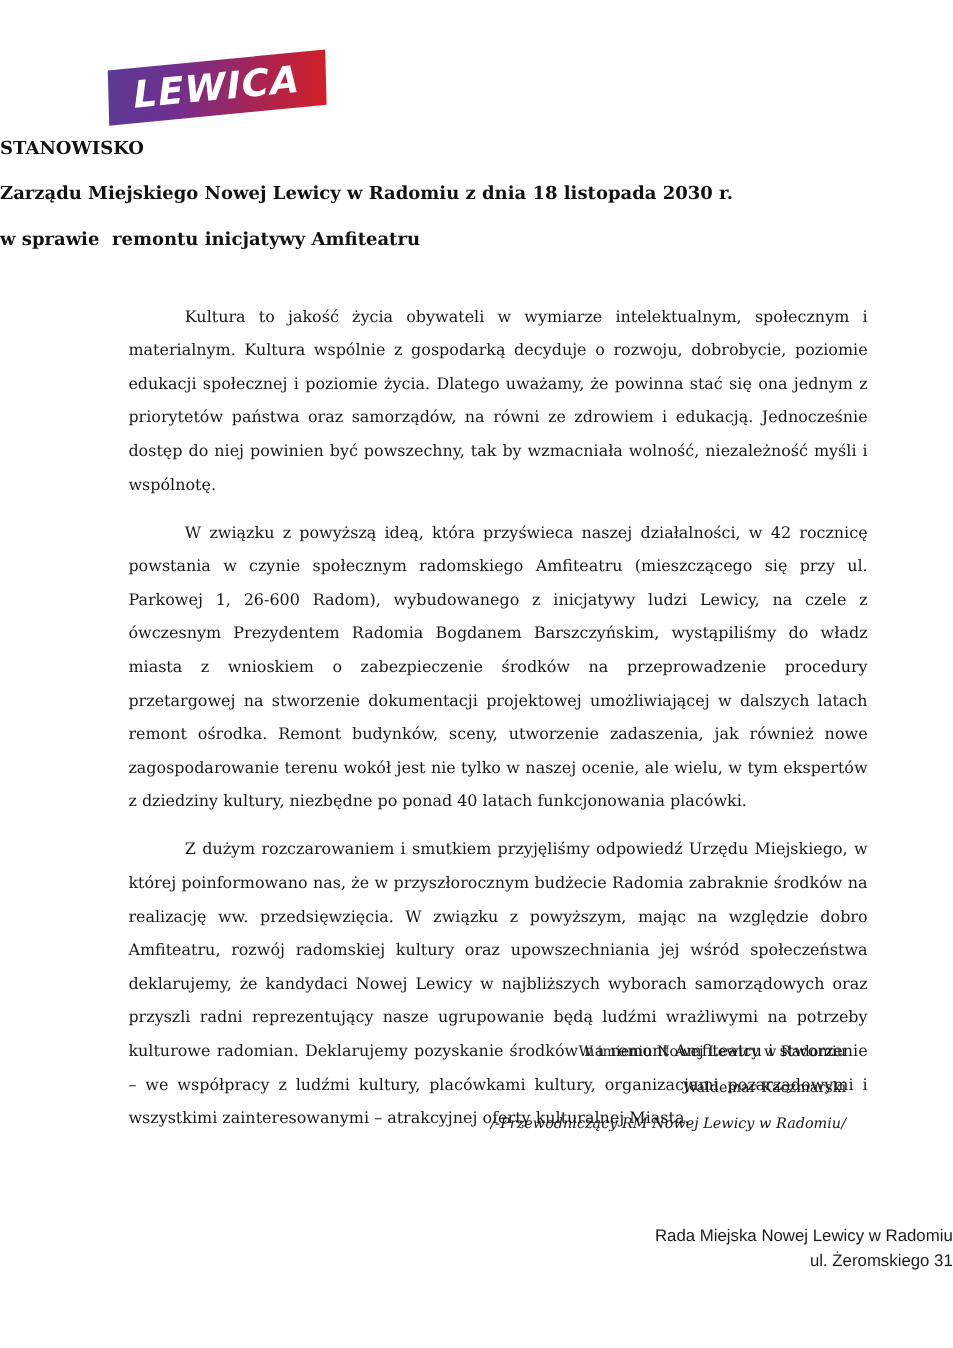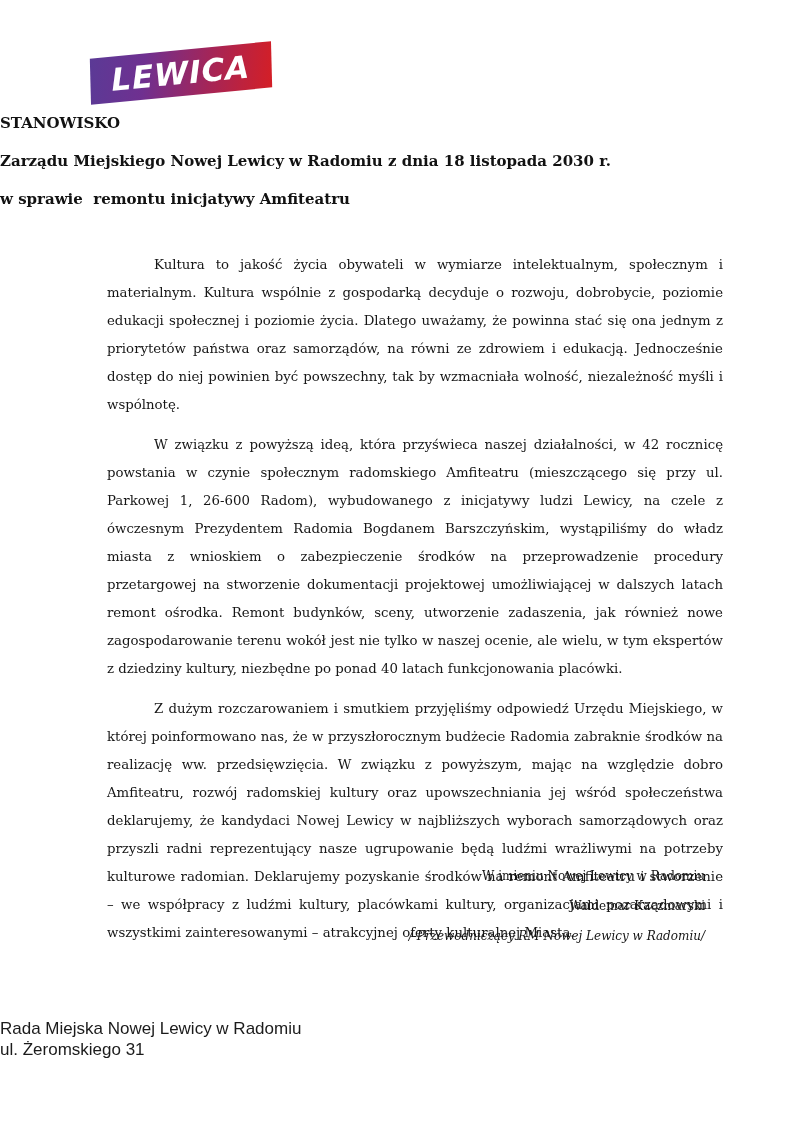--- a/index.html
+++ b/index.html
@@ -94,23 +94,23 @@
   .signature .sig-role {
     font-style: italic;
   }
 
   
   .doc-footer {
     position: absolute;
     top: 1019px;
     left: 0;
     right: 0;
-    text-align: left;
+    text-align: right;
     font-family: "Liberation Sans", "DejaVu Sans", sans-serif;
-    font-size: 17px;
+    font-size: 14px;
     line-height: 20.5px;
     color: #1b1b1b;
   }
 </style>
 </head>
 <body>
 
 <div class="page">
 
   <div class="logo-wrap">

